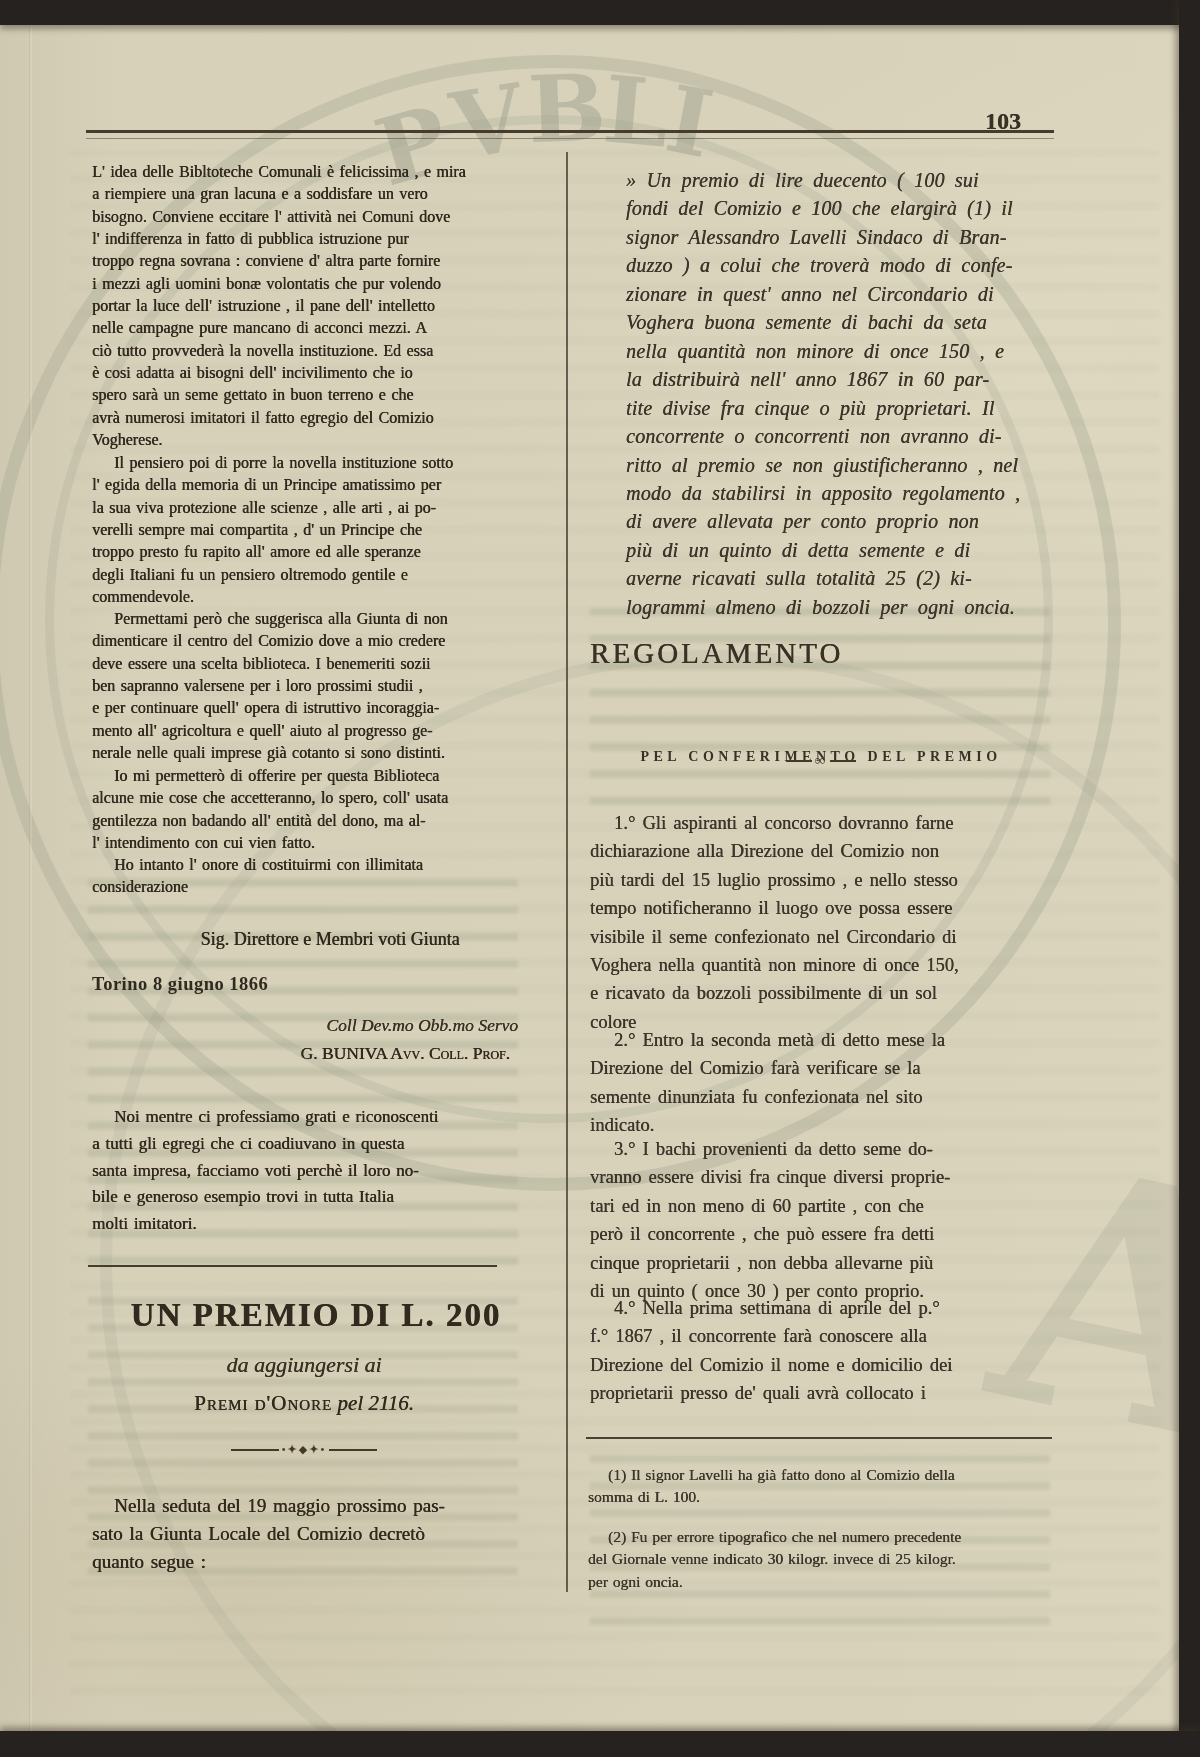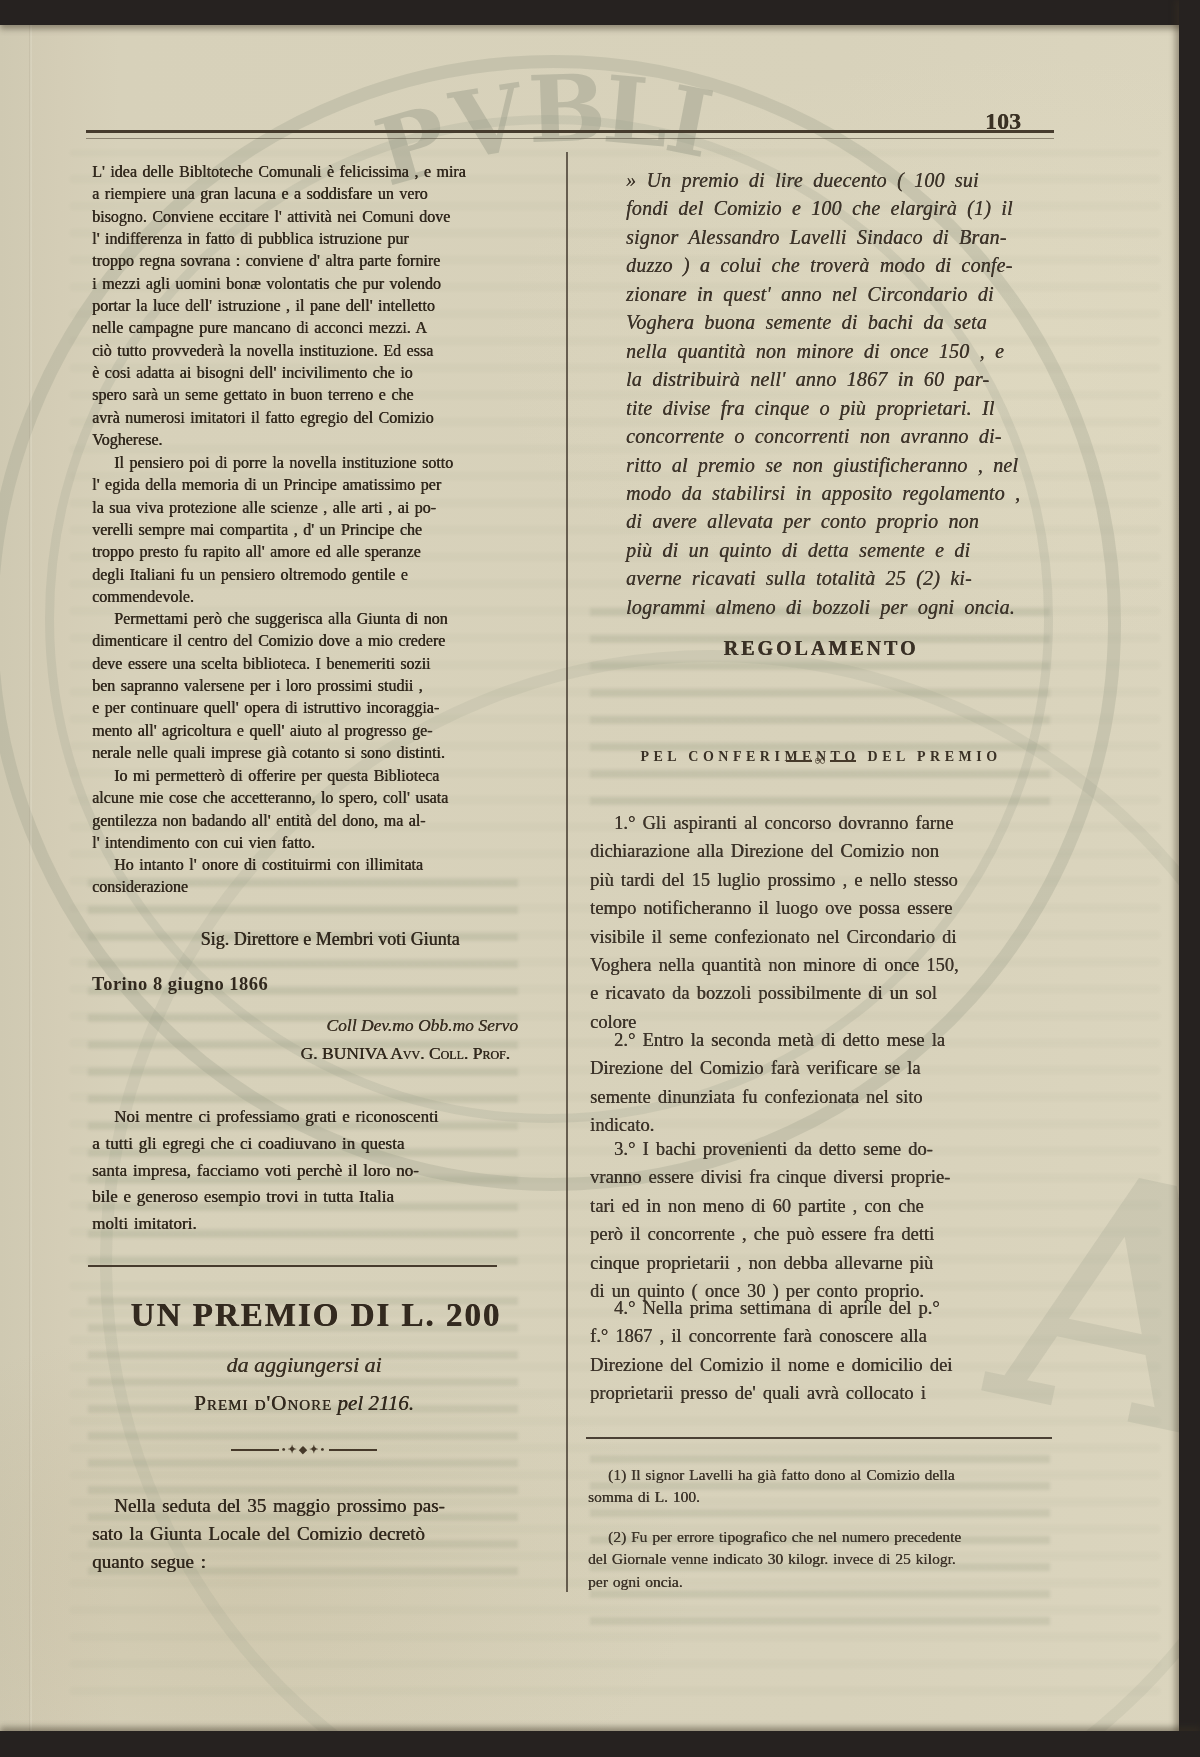--- a/index.html
+++ b/index.html
@@ -59,22 +59,22 @@
   .premio-sub2 .sc{font-variant:small-caps;letter-spacing:1px;}
   .premio-sub2 .it{font-style:italic;}
   .orn{position:absolute;z-index:10;display:flex;align-items:center;justify-content:center;gap:3px;
     color:#46392a;font-size:11px;font-weight:bold;letter-spacing:2px;}
   .orn::before,.orn::after{content:"";height:2px;width:48px;background:#46392a;}
   .orn1{left:88px;top:1443px;width:432px;}
   .p7{font-size:19px;line-height:28px;word-spacing:2px;}
   
   .rcol{left:590px;width:462px;color:#3d342a;text-shadow:.3px 0 0 currentColor;}
   .quote{font-style:italic;font-size:20px;line-height:28.45px;word-spacing:5px;letter-spacing:.2px;}
-  .reg-title{position:absolute;left:590px;top:637px;width:462px;text-align:center;z-index:10;
-    font-size:20px;font-weight:bold;letter-spacing:3px;color:#3a3126;text-shadow:.4px 0 0 currentColor;}
+  .reg-title{position:absolute;left:590px;top:637px;width:462px;text-align:left;z-index:10;
+    font-size:29px;font-weight:normal;letter-spacing:3px;color:#3a3126;text-shadow:.4px 0 0 currentColor;}
   .reg-sub{position:absolute;left:590px;top:706px;width:462px;text-align:center;z-index:10;
     font-size:14px;font-weight:bold;letter-spacing:4.5px;color:#3a3126;margin-top:43px;}
   .orn2{left:590px;top:752px;width:462px;font-size:15px;}
   .orn2::before,.orn2::after{width:26px;}
   .reg-item{font-size:18.5px;line-height:28.4px;word-spacing:2.5px;text-indent:24px;}
   .fn{font-size:15.5px;line-height:22.4px;text-indent:20px;word-spacing:1px;}
 </style>
 </head>
 <body>
 
@@ -149,21 +149,21 @@
 
   <div class="rule-left"></div>
 
   <div class="premio-title">UN PREMIO DI L. 200</div>
   <div class="premio-sub1">da aggiungersi ai</div>
   <div class="premio-sub2"><span class="sc">Premi d'Onore</span><span class="it"> pel 2116.</span></div>
   <div class="orn orn1">
       <span>•✦◆✦•</span>
     </div>
 
-  <div class="tb lcol p7 indent" style="top:1492px;">Nella seduta del 35 maggio prossimo pas-
+  <div class="tb lcol p7 indent" style="top:1492px;">Nella seduta del 19 maggio prossimo pas-
 sato la Giunta Locale del Comizio decretò
 quanto segue :</div>
 
   <div class="tb rcol quote" style="top:166px;margin-left:36px;">»  Un premio di lire duecento ( 100 sui
 fondi del Comizio e 100 che elargirà (1) il
 signor Alessandro Lavelli Sindaco di Bran-
 duzzo ) a colui che troverà modo di confe-
 zionare in quest' anno nel Circondario di
 Voghera buona semente di bachi da seta
 nella quantità non minore di once 150 , e

